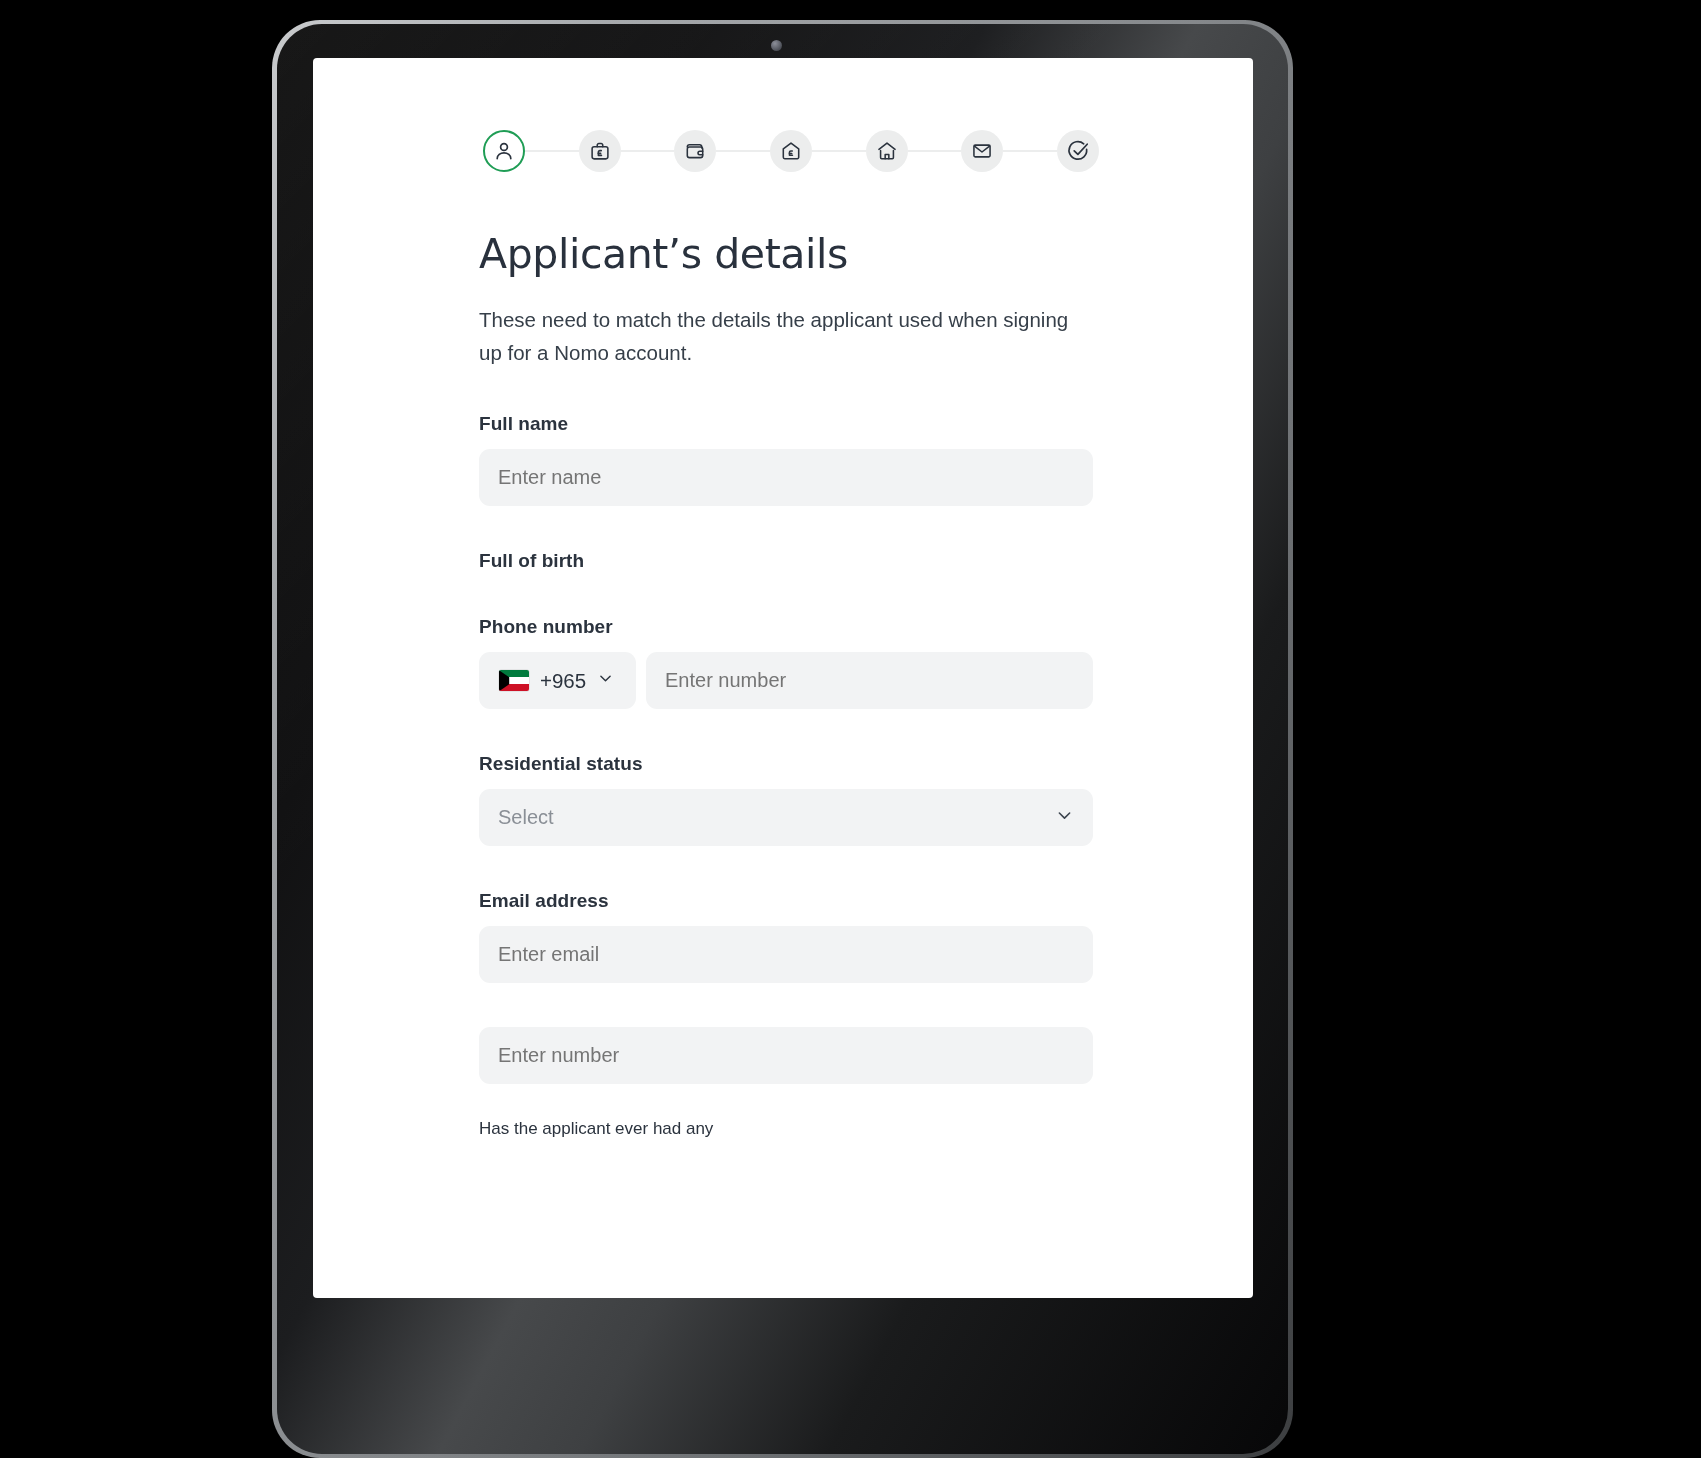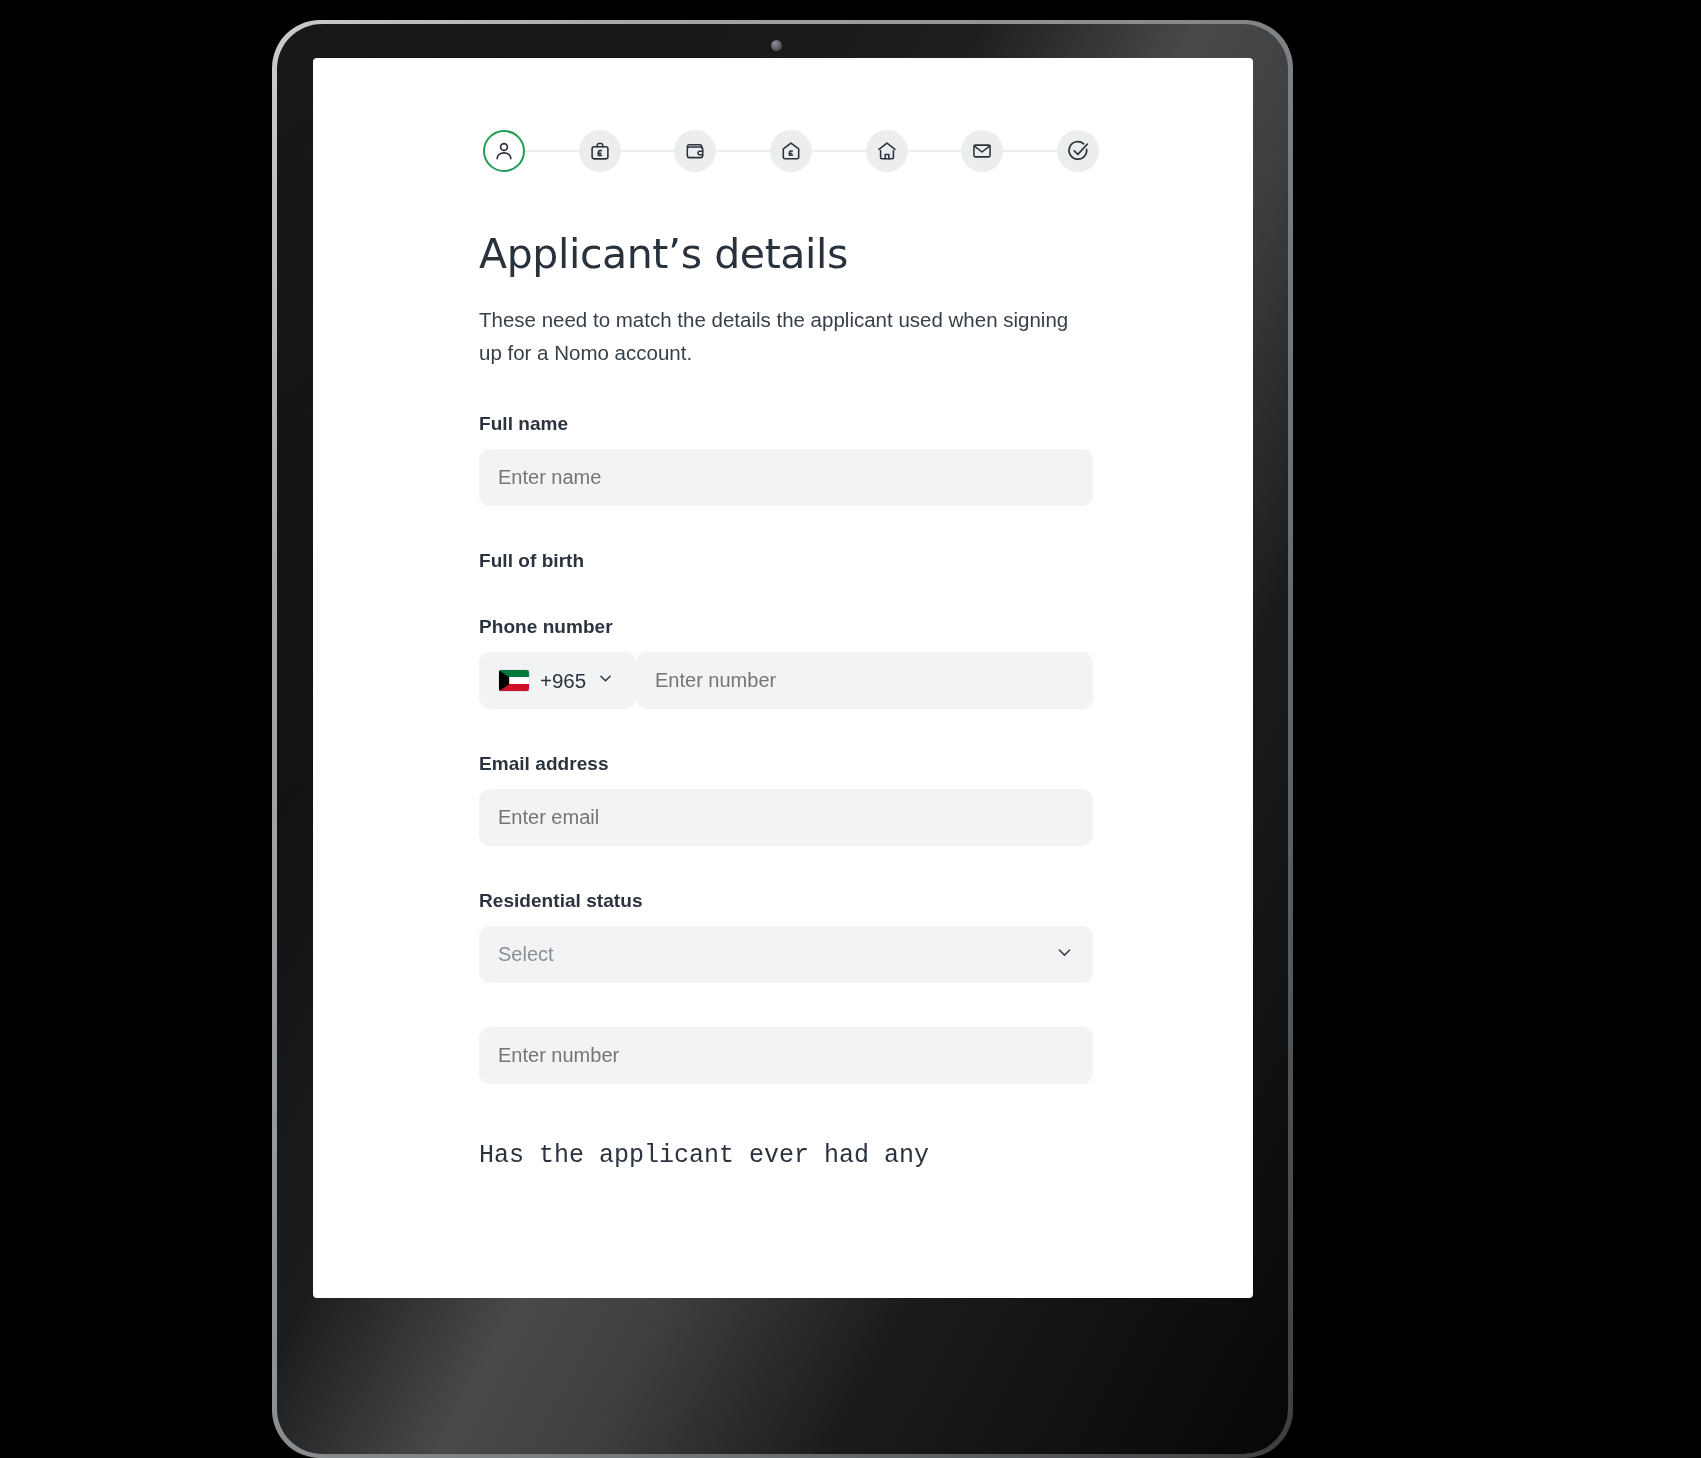--- a/index.html
+++ b/index.html
@@ -163,21 +163,21 @@
     color: #8a8f96;
     border: none;
     width: 100%;
     font-family: "Liberation Sans", sans-serif;
   }
   .input.select {
     justify-content: space-between;
     cursor: pointer;
   }
 
-  .phone-row { display: flex; }
+  .phone-row { display: flex; gap: 10px; }
   .cc-box {
     height: 57px;
     background: #f2f3f4;
     border-radius: 11px;
     display: flex;
     align-items: center;
     gap: 11px;
     padding: 0 18px 0 20px;
     width: 157px;
     flex: 0 0 auto;
@@ -220,26 +220,25 @@
     font-family: "DejaVu Serif", serif;
     color: #2b333e;
     line-height: 1;
     cursor: pointer;
     flex: 0 0 auto;
   }
 
   .chev { display:block; }
 
   .trailing-question {
-    font-size: 25px;
+    font-size: 17px;
     color: #2b333e;
     font-weight: 400;
-    margin-top: 57px;
+    margin-top: 35px;
     padding-bottom: 40px;
-    font-family: Liberation Mono, monospace;
   }
 </style>
 </head>
 <body>
 
 <div id="scene">
 
   <div class="device-shadow"></div>
   <div class="device-rim"></div>
   <div class="device-bezel">
@@ -364,37 +363,37 @@
                   <path d="M5.5 8.8 12 15.3l6.5-6.5"></path>
                 </svg>
               </span>
             </div>
 
             <input class="input phone-input" type="text" placeholder="Enter number" style="">
           </div>
         </div>
 
         <div class="field">
-          <div class="field-label">Email address</div>
-          <input class="input" type="text" placeholder="Enter email" style="">
-        </div>
-
-        <div class="field">
           <div class="field-label">Residential status</div>
           <div class="input select">
             <span>Select</span>
             <span class="chev">
               <svg width="19" height="19" viewBox="0 0 24 24" fill="none" stroke="#3b434d" stroke-width="2" stroke-linecap="round" stroke-linejoin="round">
                 <path d="M5.5 8.8 12 15.3l6.5-6.5"></path>
               </svg>
             </span>
           </div>
         </div>
 
         <div class="field">
+          <div class="field-label">Email address</div>
+          <input class="input" type="text" placeholder="Enter email" style="">
+        </div>
+
+        <div class="field">
           <input class="input" type="text" placeholder="Enter number" style="">
         </div>
 
         <div class="trailing-question">Has the applicant ever had any</div>
 
       </div>
     </div>
   </div>
 </div>
 

